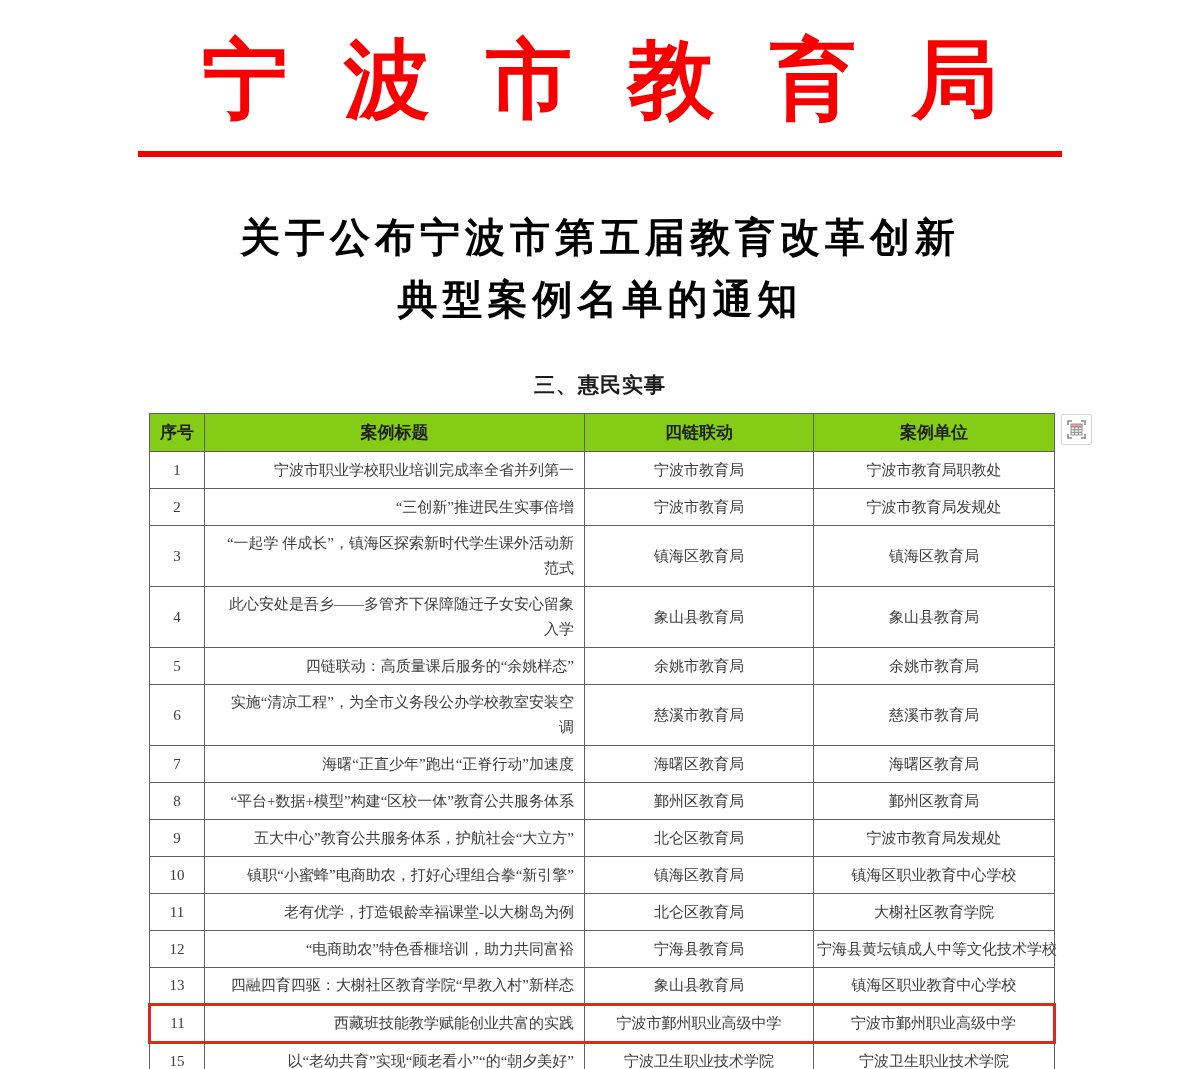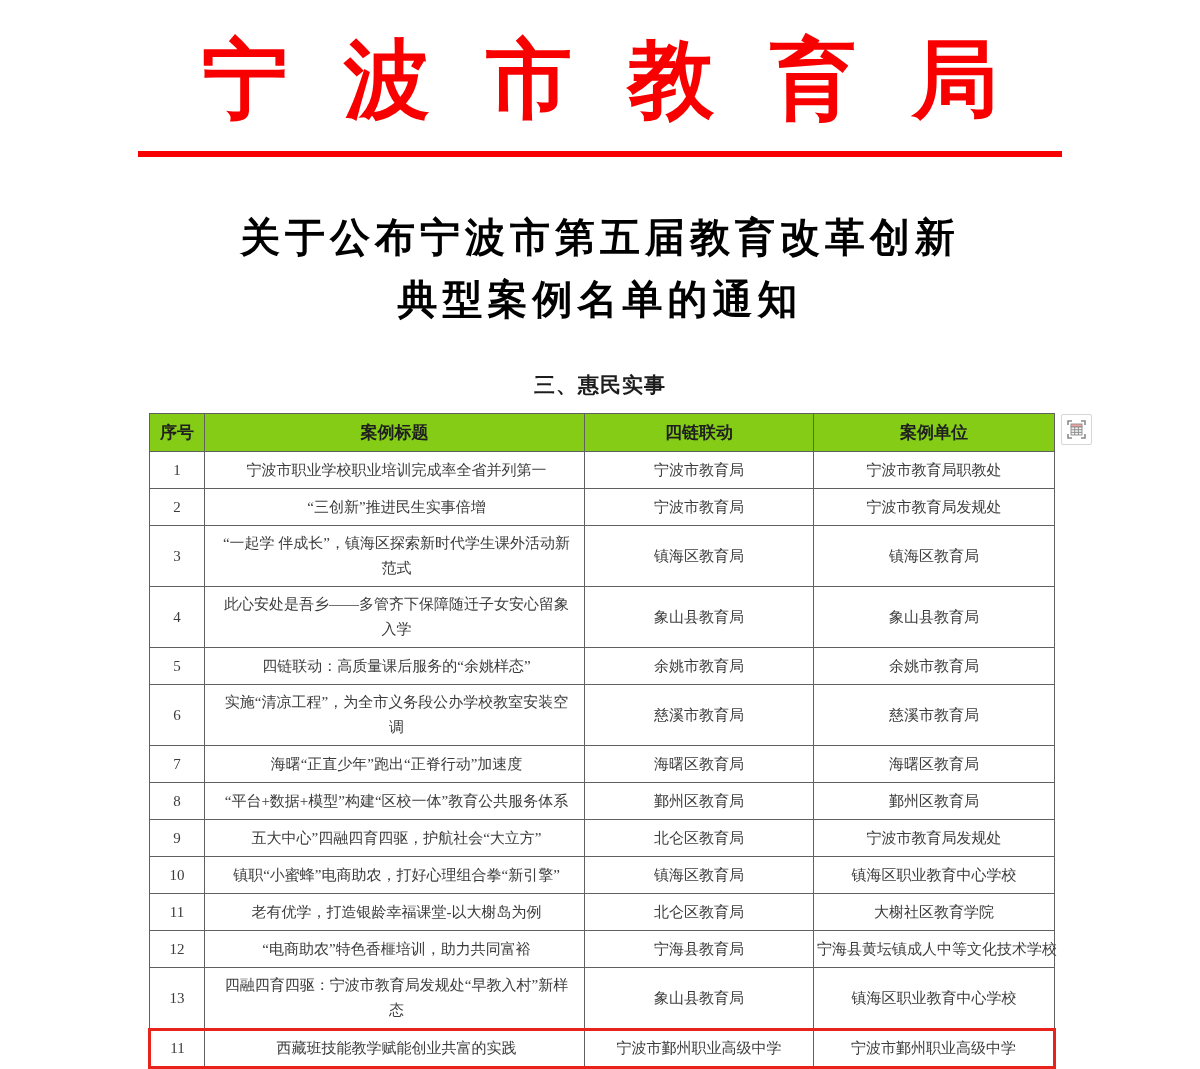--- a/index.html
+++ b/index.html
@@ -95,21 +95,21 @@
     color: #3c3c3c;
     line-height: 25px;
     background: #ffffff;
   }
   td.c-no {
     text-align: center;
     font-size: 17px;
     color: #2e2e2e;
   }
   td.c-title {
-    text-align: center;
+    text-align: right;
     padding: 5px 10px 5px 14px;
   }
   td.c-declare, td.c-case {
     text-align: center;
     padding: 2px 3px;
     font-size: 14.5px;
     white-space: nowrap;
   }
 
   
@@ -212,21 +212,21 @@
     <td class="c-case">海曙区教育局</td>
   </tr>
           <tr>
     <td class="c-no">8</td>
     <td class="c-title">“平台+数据+模型”构建“区校一体”教育公共服务体系</td>
     <td class="c-declare">鄞州区教育局</td>
     <td class="c-case">鄞州区教育局</td>
   </tr>
           <tr>
     <td class="c-no">9</td>
-    <td class="c-title">五大中心”四融四育四驱，护航社会“大立方”</td>
+    <td class="c-title">五大中心”教育公共服务体系，护航社会“大立方”</td>
     <td class="c-declare">北仑区教育局</td>
     <td class="c-case">宁波市教育局发规处</td>
   </tr>
           <tr>
     <td class="c-no">10</td>
     <td class="c-title">镇职“小蜜蜂”电商助农，打好心理组合拳“新引擎”</td>
     <td class="c-declare">镇海区教育局</td>
     <td class="c-case">镇海区职业教育中心学校</td>
   </tr>
           <tr>
@@ -236,21 +236,21 @@
     <td class="c-case">大榭社区教育学院</td>
   </tr>
           <tr>
     <td class="c-no">12</td>
     <td class="c-title">“电商助农”特色香榧培训，助力共同富裕</td>
     <td class="c-declare">宁海县教育局</td>
     <td class="c-case">宁海县黄坛镇成人中等文化技术学校</td>
   </tr>
           <tr>
     <td class="c-no">13</td>
-    <td class="c-title">四融四育四驱：宁波市教育局发规处“早教入村”新样态</td>
+    <td class="c-title">四融四育四驱：大榭社区教育学院“早教入村”新样态</td>
     <td class="c-declare">象山县教育局</td>
     <td class="c-case">镇海区职业教育中心学校</td>
   </tr>
           <tr class="highlighted">
     <td class="c-no">11</td>
     <td class="c-title">西藏班技能教学赋能创业共富的实践</td>
     <td class="c-declare">宁波市鄞州职业高级中学</td>
     <td class="c-case">宁波市鄞州职业高级中学</td>
   </tr>
           <tr>

